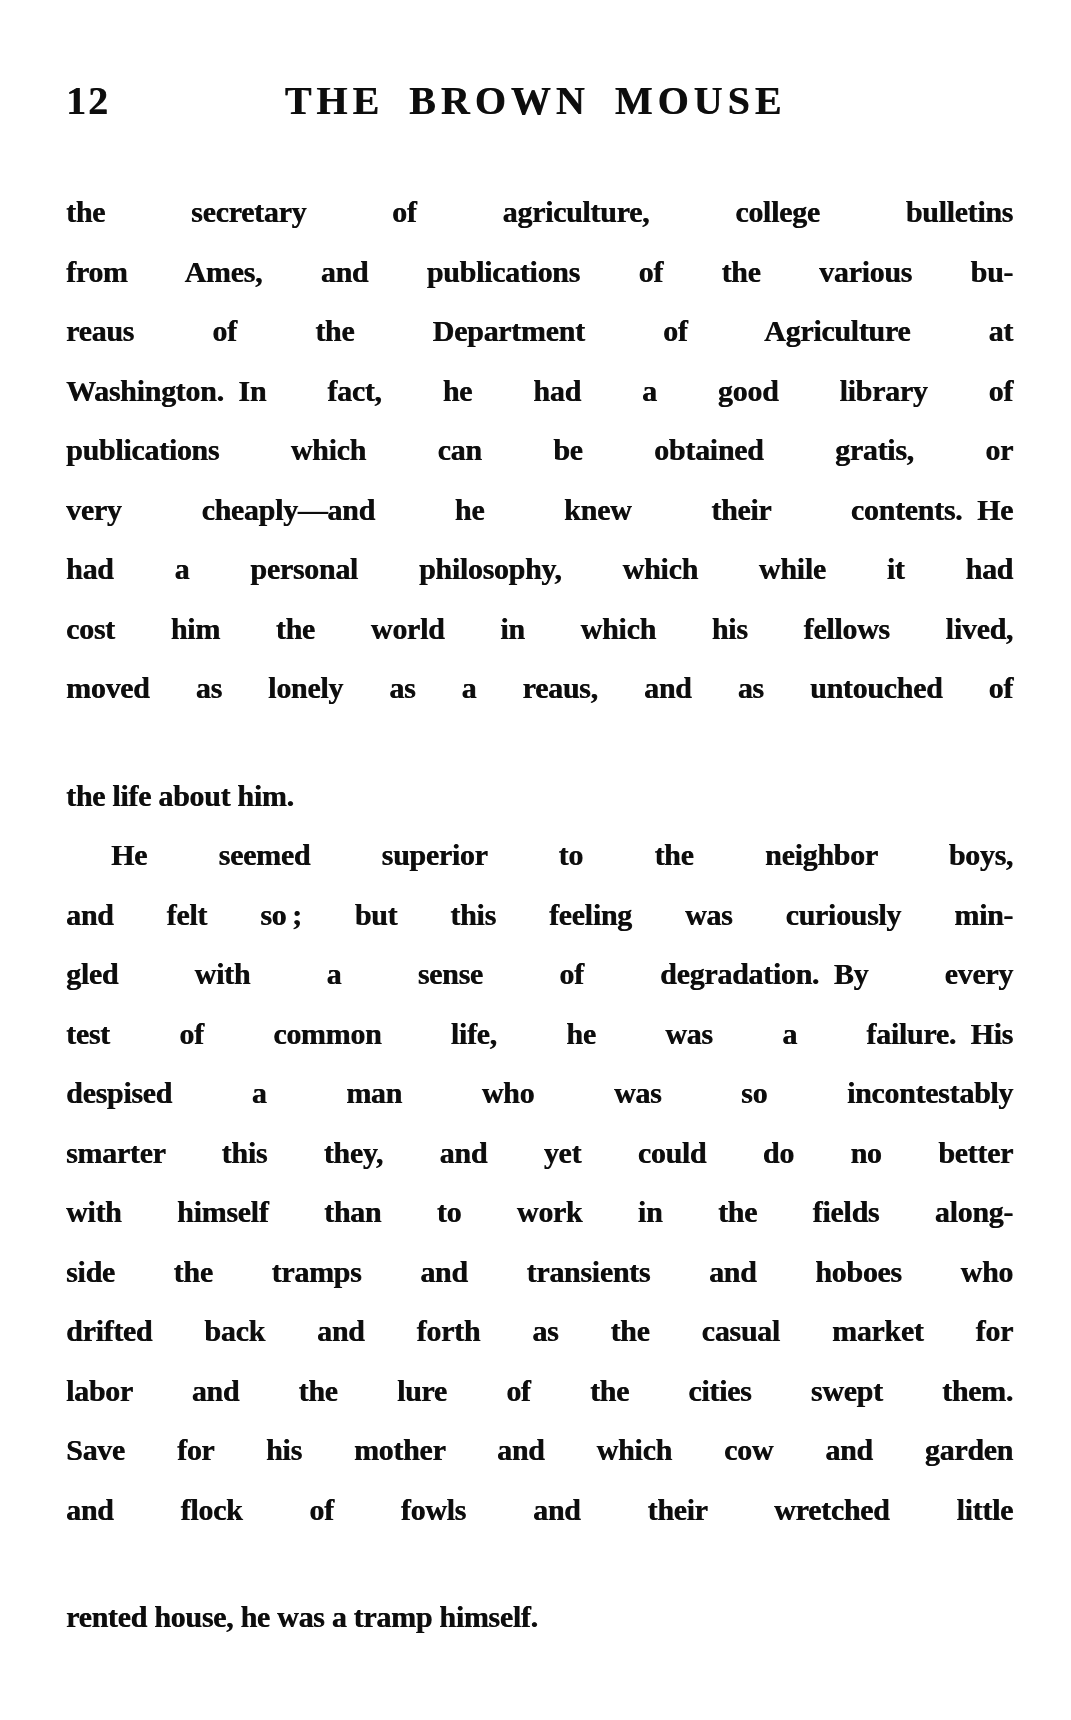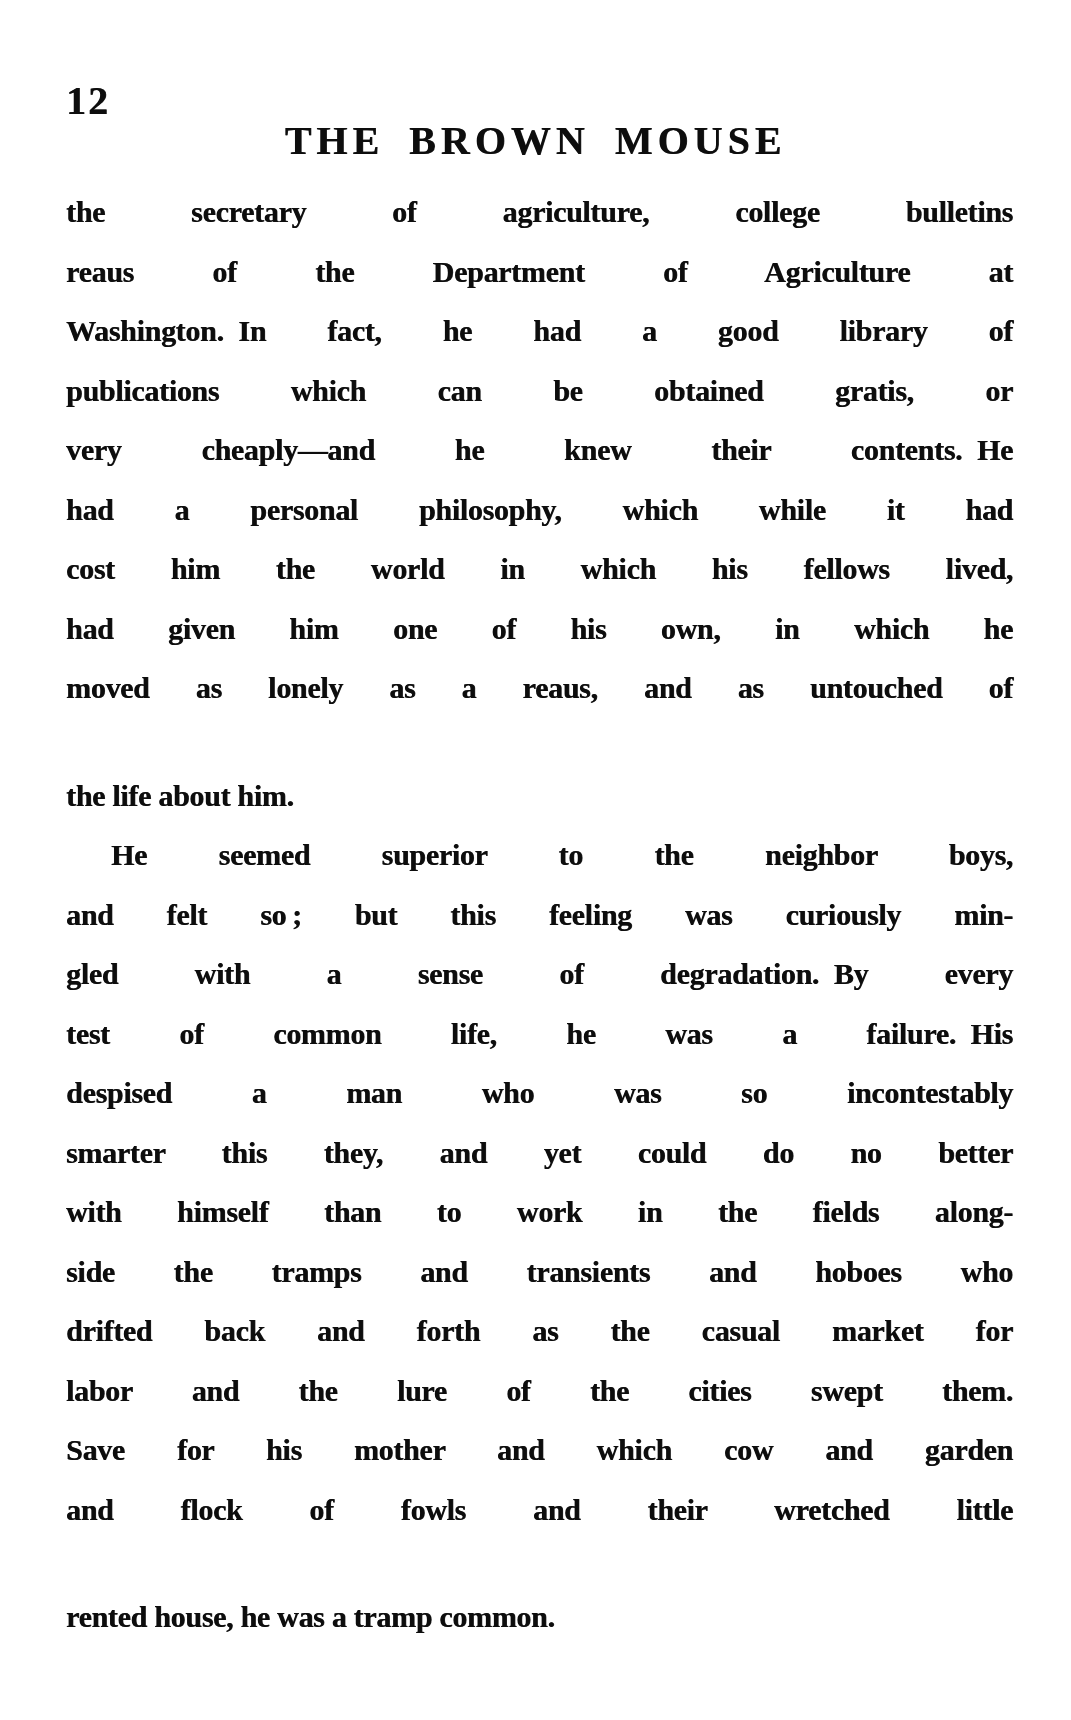--- a/index.html
+++ b/index.html
@@ -30,21 +30,20 @@
     position:absolute;
     left:66px;
     top:0;
     letter-spacing:2px;
   }
   .title{
     display:block;
     text-align:center;
     letter-spacing:5px;
     word-spacing:10px;
-    margin-top:40px;
   }
   .body-text{
     position:absolute;
     top:182px;
     left:66px;
     width:947px;
   }
   .line{
     font-size:30px;
     line-height:59.5px;
@@ -66,36 +65,36 @@
 </head>
 <body>
 
 <div class="page">
   <header class="running-head">
     <span class="page-num">12</span>
     <span class="title">THE BROWN MOUSE</span>
   </header>
   <main class="body-text" id="body-text">
       <div class="line">the secretary of agriculture, college bulletins</div>
+      <div class="line">from Ames, and publications of the various bu-</div>
       <div class="line">reaus of the Department of Agriculture at</div>
       <div class="line">Washington. In fact, he had a good library of</div>
       <div class="line">publications which can be obtained gratis, or</div>
       <div class="line">very cheaply—and he knew their contents. He</div>
       <div class="line">had a personal philosophy, which while it had</div>
       <div class="line">cost him the world in which his fellows lived,</div>
-      <div class="line">had given him one of his own, in which he</div>
       <div class="line">moved as lonely as a reaus, and as untouched of</div>
       <div class="line para-end">the life about him.</div>
       <div class="line indent">He seemed superior to the neighbor boys,</div>
       <div class="line">and felt so ; but this feeling was curiously min-</div>
       <div class="line">gled with a sense of degradation. By every</div>
       <div class="line">test of common life, he was a failure. His</div>
       <div class="line">despised a man who was so incontestably</div>
       <div class="line">smarter this they, and yet could do no better</div>
       <div class="line">with himself than to work in the fields along-</div>
       <div class="line">side the tramps and transients and hoboes who</div>
       <div class="line">drifted back and forth as the casual market for</div>
       <div class="line">labor and the lure of the cities swept them.</div>
       <div class="line">Save for his mother and which cow and garden</div>
       <div class="line">and flock of fowls and their wretched little</div>
-      <div class="line para-end">rented house, he was a tramp common.</div>
+      <div class="line para-end">rented house, he was a tramp himself.</div>
     </main>
 </div>
 
 </body></html>

